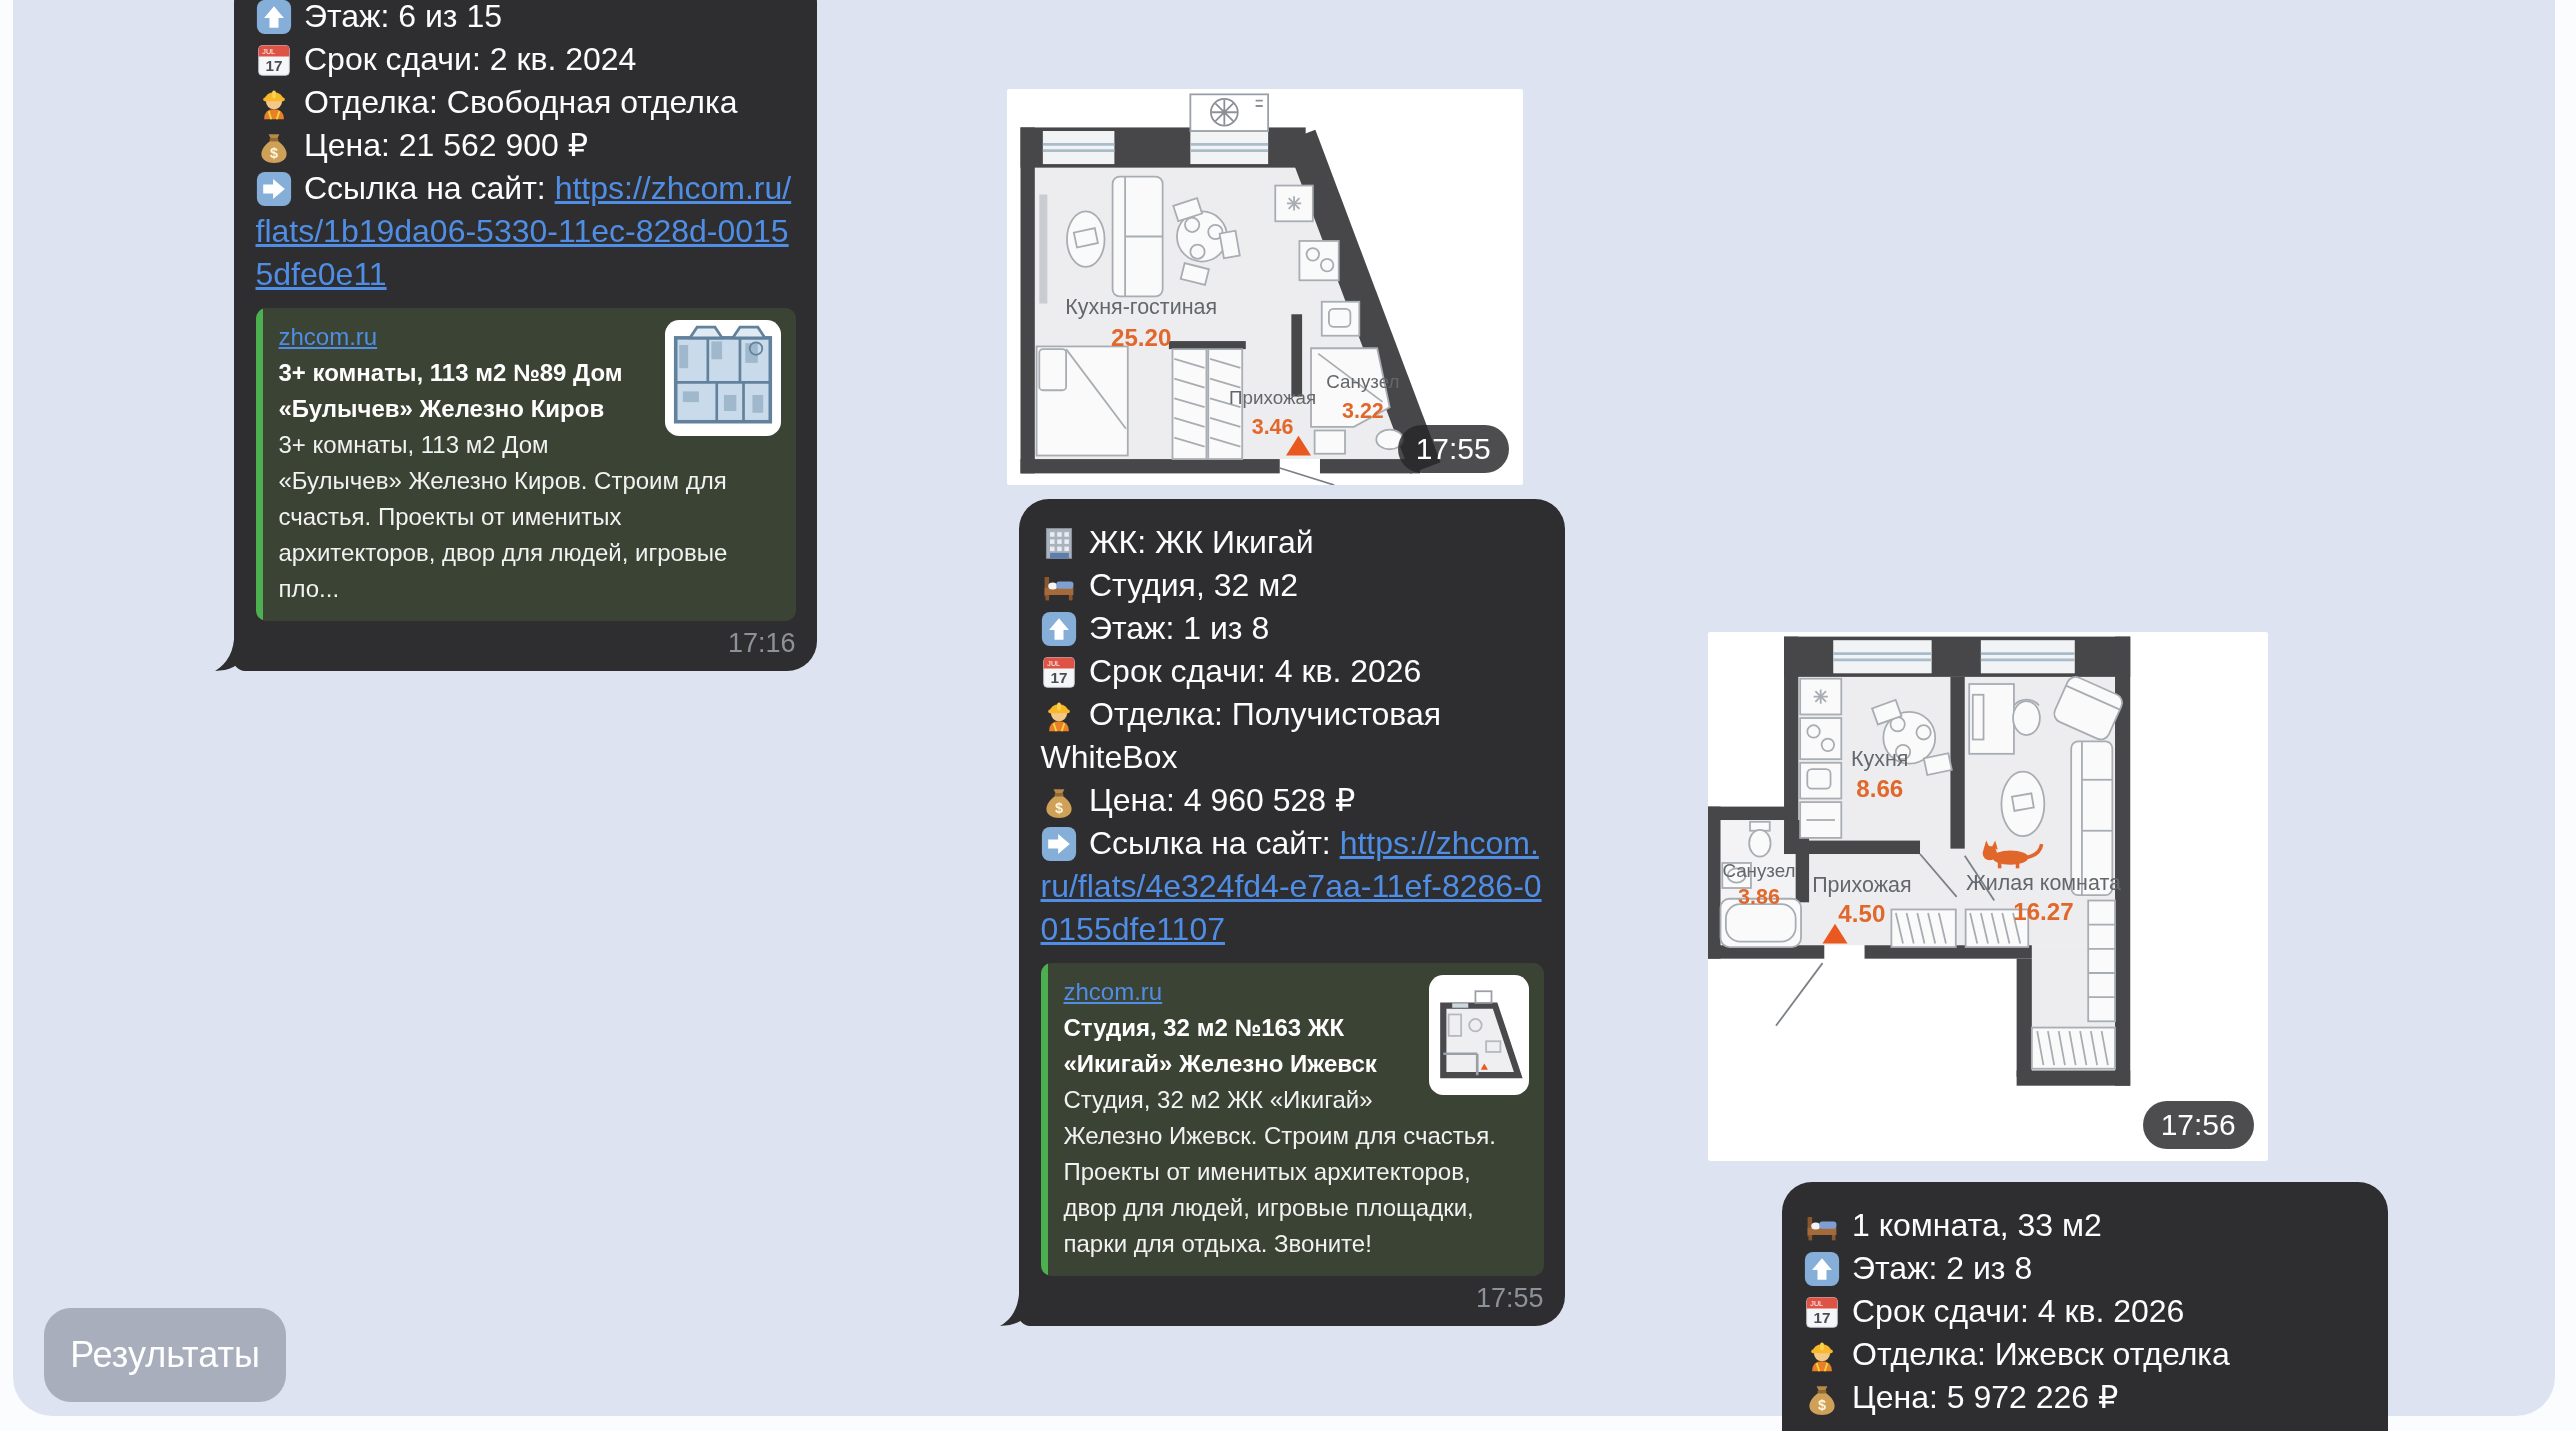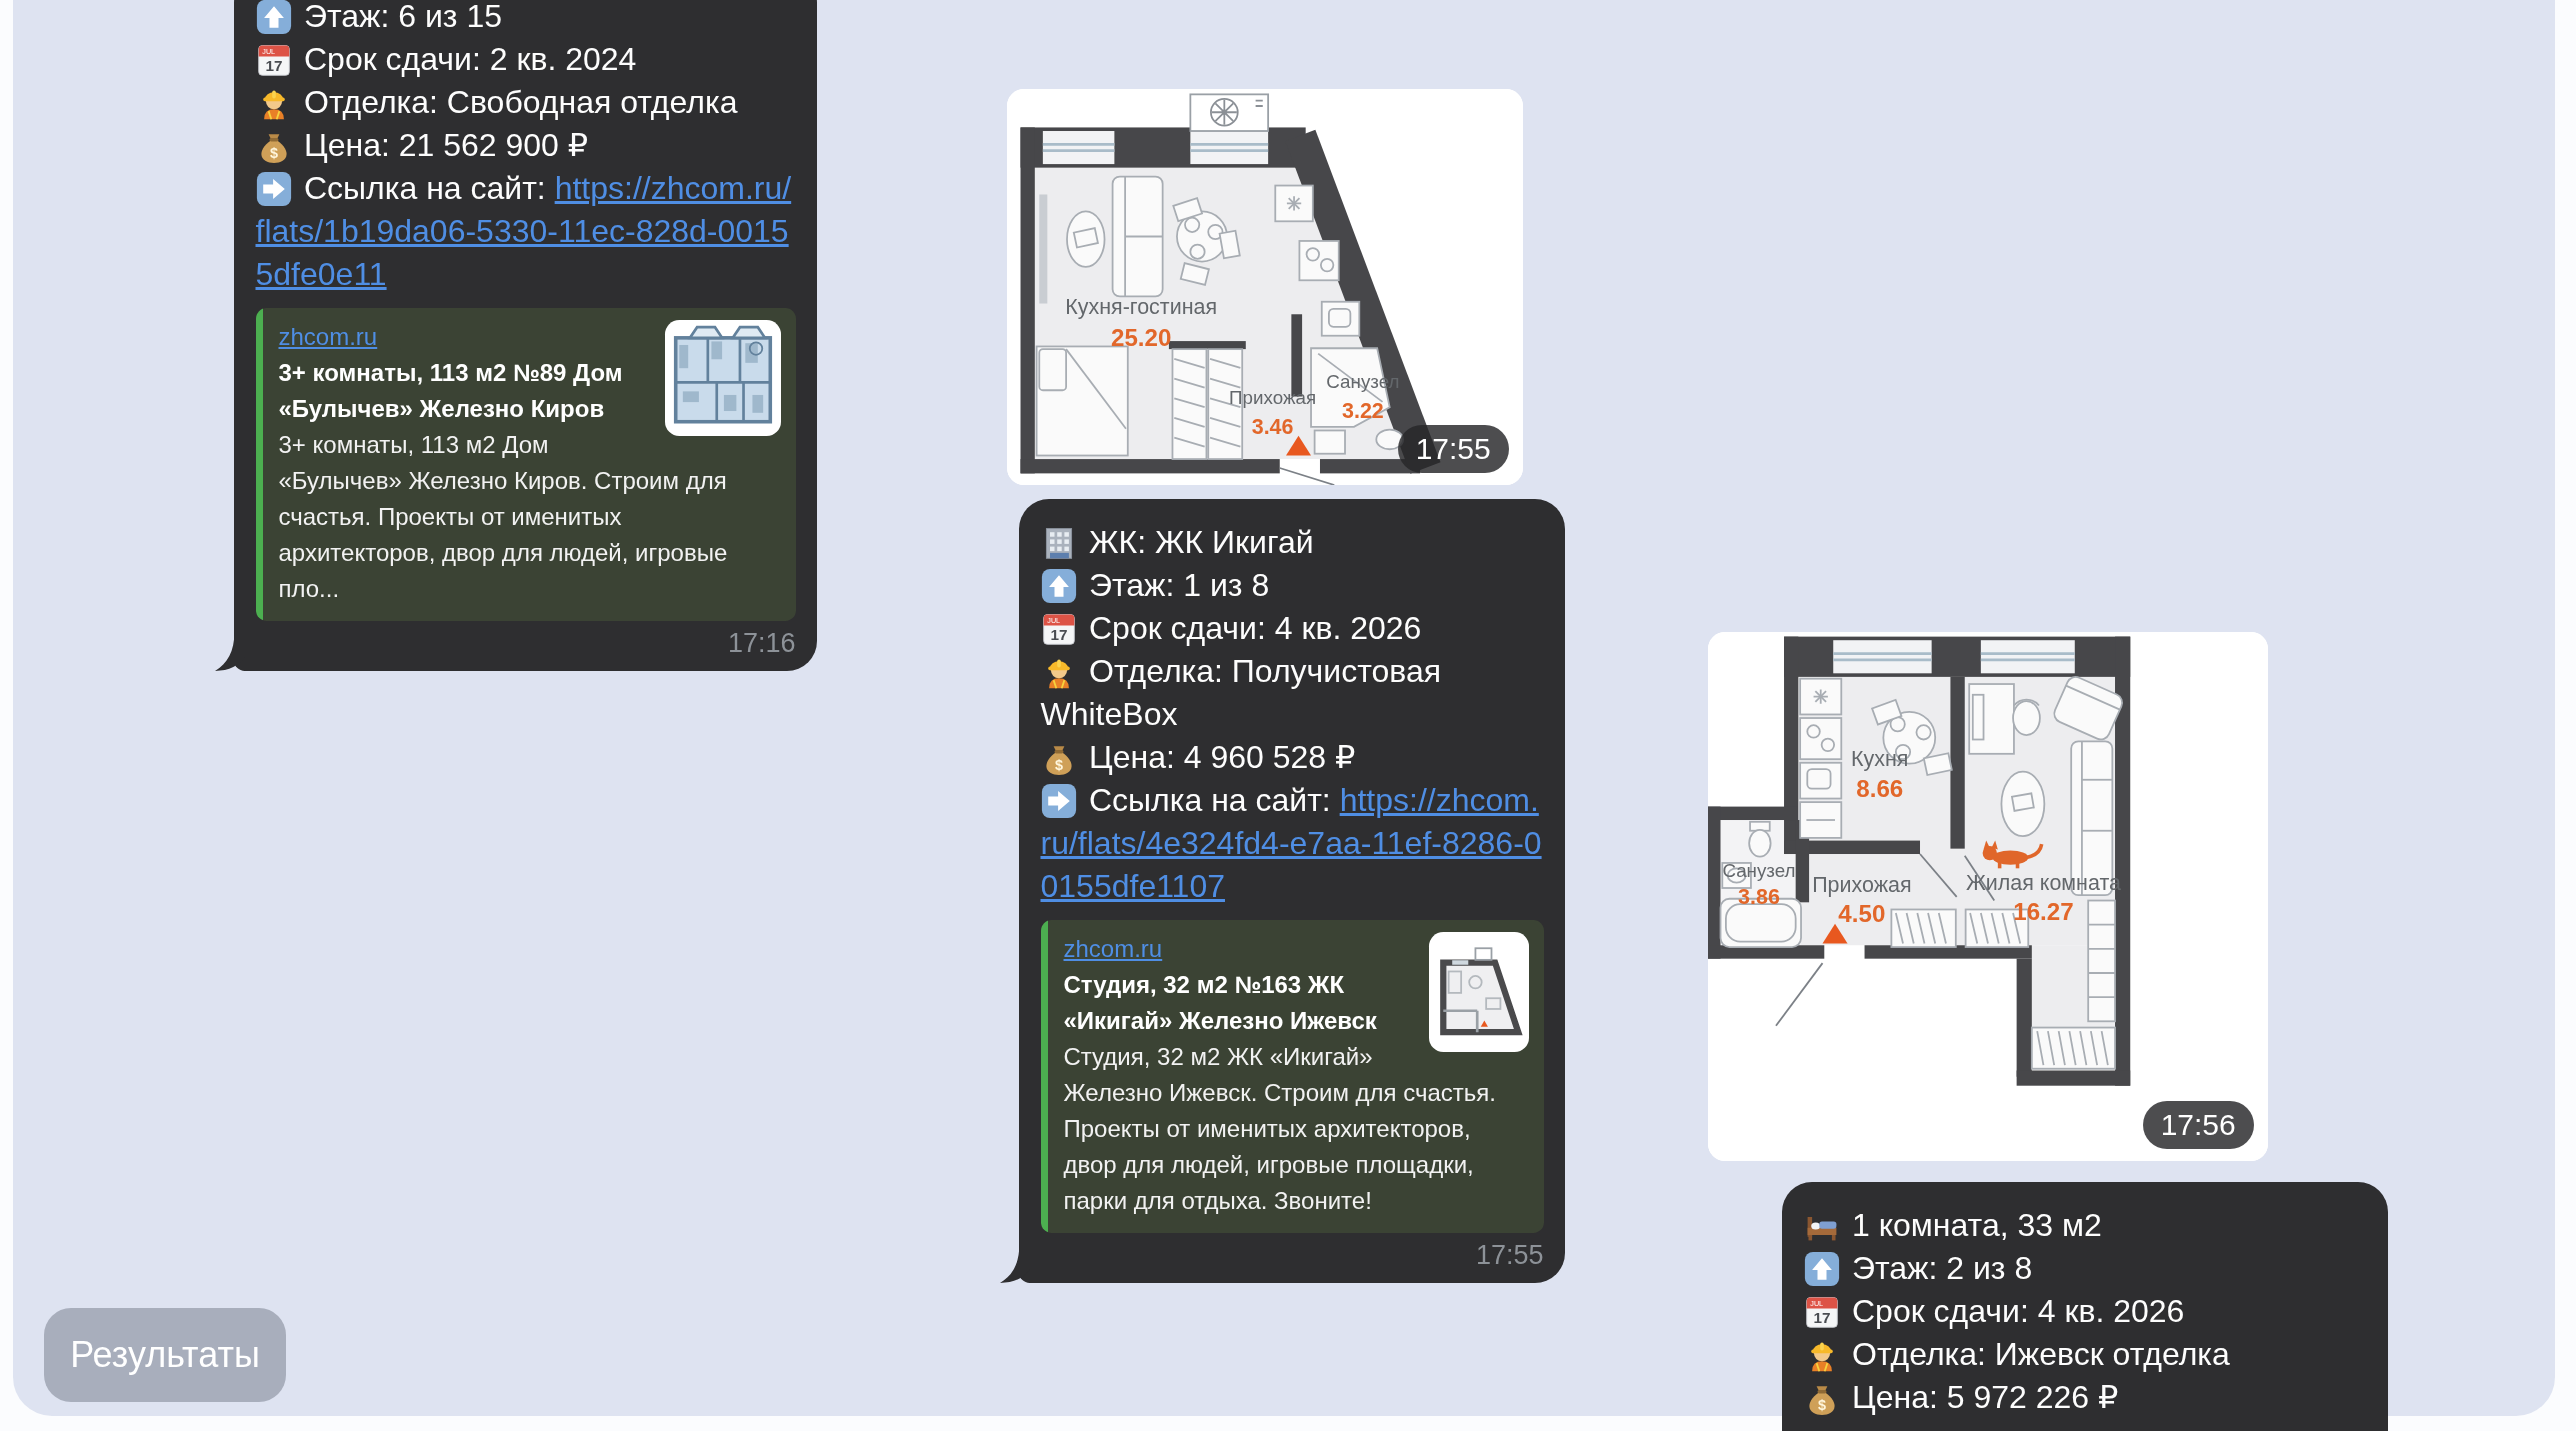--- a/index.html
+++ b/index.html
@@ -38,21 +38,21 @@
   }
   .pthumb svg{display:block;}
   .psite{color:#4f8ee4;text-decoration:underline;display:inline-block;}
   .ptitle{font-weight:700;color:#ffffff;}
   .pdesc{color:#f2f2f2;}
   .msg-time{
     text-align:right;color:#8d9298;font-size:27px;line-height:30px;margin-top:7.2px;
   }
   
   .photo-card{
-    position:absolute;background:#ffffff;border-radius:17px;overflow:hidden;
+    position:absolute;background:#ffffff;border-radius:3px;overflow:hidden;
   }
   .photo-card svg.plan{display:block;}
   .photo-time{
     position:absolute;right:14.3px;bottom:12.5px;background:rgba(38,38,40,0.82);
     color:#ffffff;font-size:30px;line-height:30px;padding:9px 18px;border-radius:29px;
   }
   
   .rn{font-family:"Liberation Sans",sans-serif;font-size:24px;fill:#63676b;text-anchor:middle;}
   .rns{font-family:"Liberation Sans",sans-serif;font-size:21px;fill:#63676b;text-anchor:middle;}
   .ra{font-family:"Liberation Sans",sans-serif;font-size:27px;font-weight:700;fill:#e2672a;text-anchor:middle;}
@@ -252,20 +252,30 @@
             <rect x="26" y="16" width="5" height="5"></rect>
             <rect x="10" y="24" width="5" height="5"></rect>
             <rect x="18" y="24" width="5" height="5"></rect>
             <rect x="26" y="24" width="5" height="5"></rect>
           </g>
           <rect x="10" y="31" width="21" height="6" fill="#5d7fae"></rect>
         </svg></span><span>ЖК: ЖК Икигай</span>
   </div>
   <div class="line">
     <span class="icon"><svg viewBox="0 0 40 40">
+          <rect x="4" y="10" width="5" height="22" fill="#8a5630"></rect>
+          <rect x="4" y="22" width="32" height="8" fill="#a56a3a"></rect>
+          <rect x="5" y="30" width="4" height="6" fill="#8a5630"></rect>
+          <rect x="31" y="30" width="4" height="6" fill="#8a5630"></rect>
+          <ellipse cx="13" cy="20" rx="5" ry="4" fill="#f2f4f6"></ellipse>
+          <rect x="17" y="15" width="19" height="8" rx="3" fill="#7f9fd1"></rect>
+        </svg></span><span>Студия, 32 м2</span>
+  </div>
+  <div class="line">
+    <span class="icon"><svg viewBox="0 0 40 40">
           <rect x="1" y="1" width="38" height="38" rx="9" fill="#85aed9"></rect>
           <path d="M20 8 L31 21 H25 V32 H15 V21 H9 Z" fill="#ffffff"></path>
         </svg></span><span>Этаж: 1 из 8</span>
   </div>
   <div class="line">
     <span class="icon"><svg viewBox="0 0 40 40" style="font-size:36px">
           <rect x="3" y="4" width="34" height="33" rx="4" fill="#f5f6f7" stroke="#c9ccd1"></rect>
           <path d="M3 8 a4 4 0 0 1 4-4 h26 a4 4 0 0 1 4 4 v8 H3 Z" fill="#dd5346"></path>
           <text x="7" y="13" font-size="8" fill="#ffffff" font-family="Liberation Sans">JUL</text>
           <text x="20" y="32" font-size="17" font-weight="700" fill="#4a4d52" text-anchor="middle" font-family="Liberation Sans">17</text>

